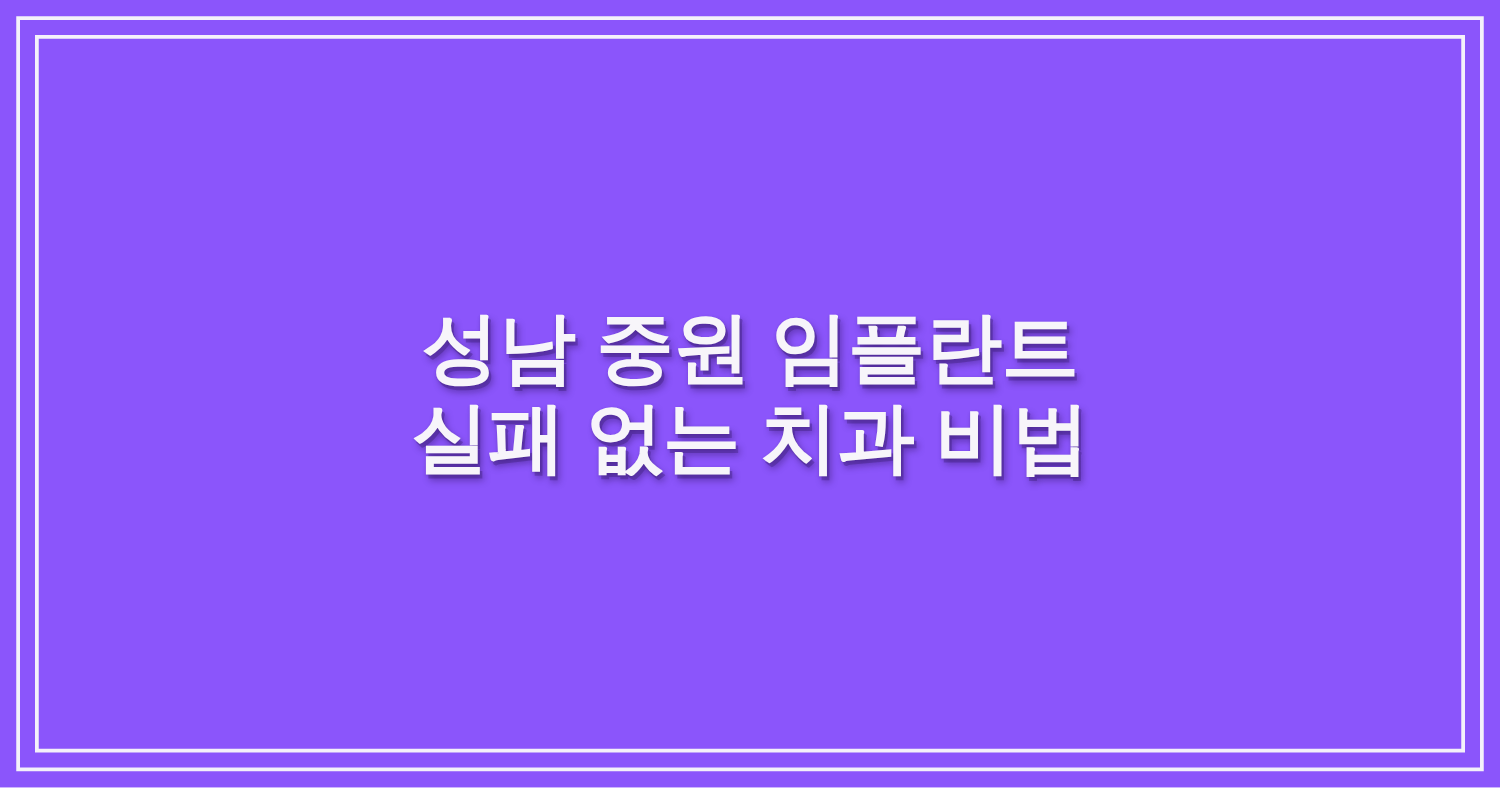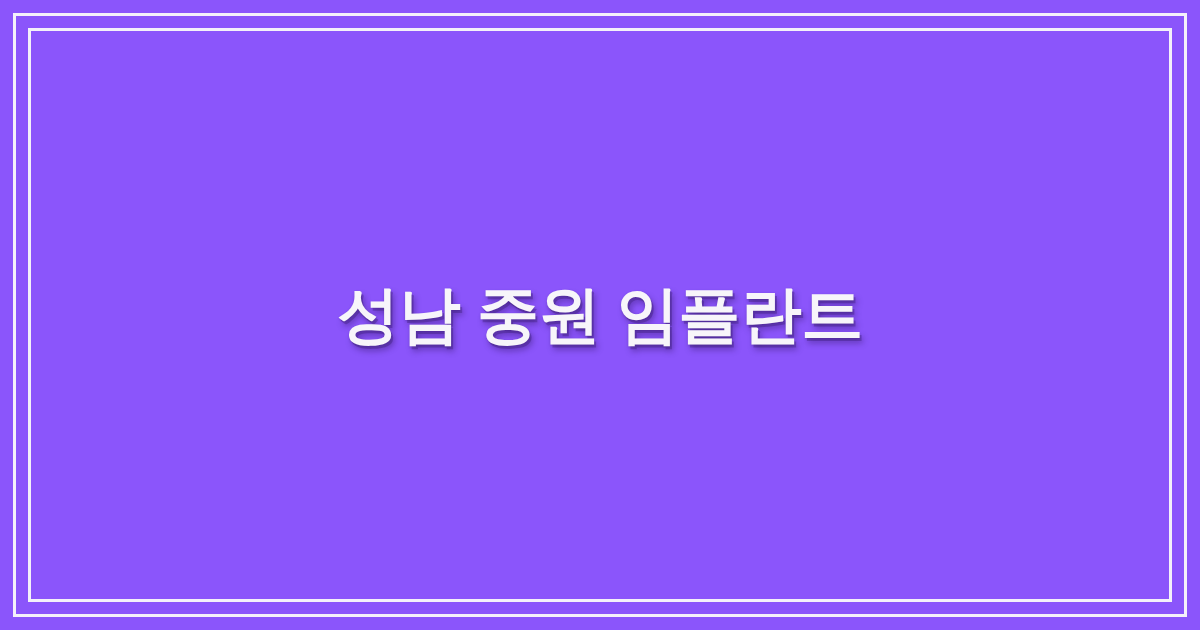--- a/index.html
+++ b/index.html
@@ -81,15 +81,16 @@
 <body>
 
 <div class="canvas">
 
   <div class="frame frame-outer"></div>
 
   <div class="frame frame-inner"></div>
 
   <div class="headline">
     <span class="headline-line">성남 중원 임플란트</span>
+    <span class="headline-line">실패 없는 치과 비법</span>
   </div>
 
 </div>
 
 </body></html>

